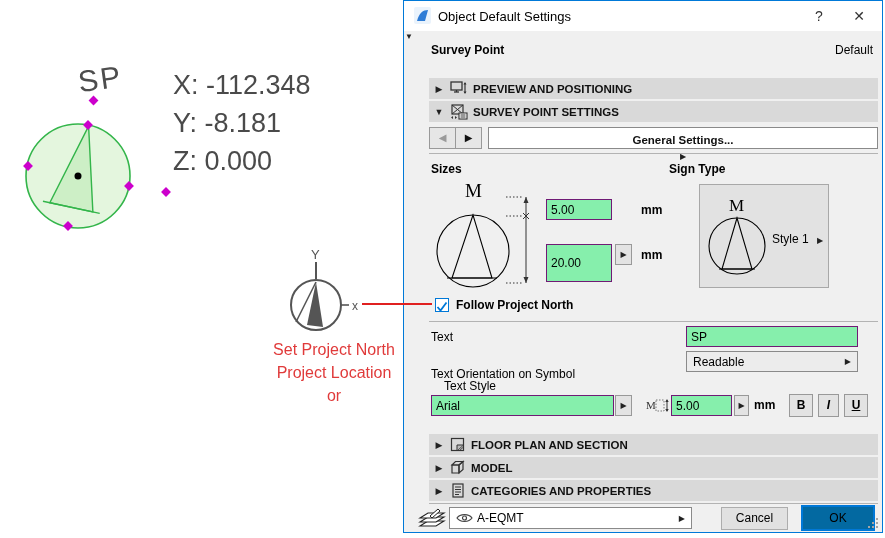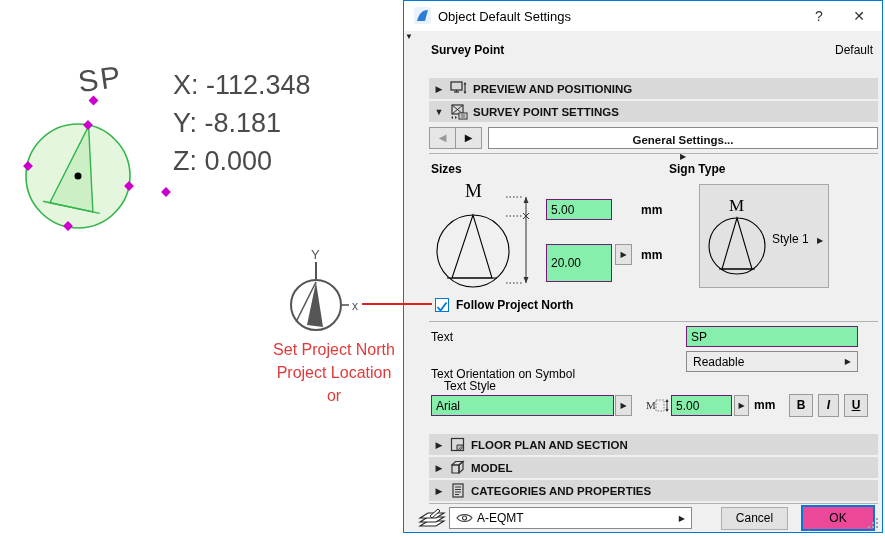--- a/index.html
+++ b/index.html
@@ -46,21 +46,21 @@
   #signbox{position:absolute;left:295px;top:183px;width:130px;height:104px;background:#e2e2e2;border:1px solid #a8a8a8;box-sizing:border-box;}
 
   .chk{position:absolute;left:31px;top:297px;width:14px;height:14px;background:#fff;border:1px solid #0078d7;box-sizing:border-box;}
   #follow-label{position:absolute;left:52px;top:297px;font-size:12px;font-weight:bold;color:#000;}
 
   .fmtbtn{position:absolute;top:393px;height:23px;background:#e3e3e3;border:1px solid #999;box-sizing:border-box;
           text-align:center;font-size:12px;line-height:21px;color:#000;}
 
   #btn-cancel{position:absolute;left:317px;top:506px;width:67px;height:23px;background:#e1e1e1;border:1px solid #adadad;
               box-sizing:border-box;font-size:12px;text-align:center;line-height:21px;color:#000;}
-  #btn-ok{position:absolute;left:397px;top:504px;width:74px;height:26px;background:#ec4899;border:2px solid #0078d7;
+  #btn-ok{position:absolute;left:397px;top:504px;width:74px;height:26px;background:#0369a1;border:2px solid #0078d7;
           box-sizing:border-box;font-size:12px;text-align:center;line-height:22px;color:#000;}
   #grip{position:absolute;right:3px;bottom:3px;}
 
   
   #coords{position:absolute;left:173px;top:66px;font-size:27px;line-height:38px;color:#4a4a4a;}
   #north-note{position:absolute;left:244px;top:338px;width:180px;text-align:center;
               font-size:16px;line-height:23px;color:#e03a3a;}
   #redline{position:absolute;left:362px;top:303px;width:70px;height:2px;background:#e02020;z-index:5;pointer-events:none;}
 
   .serifM{font-family:"Liberation Serif",serif;}

